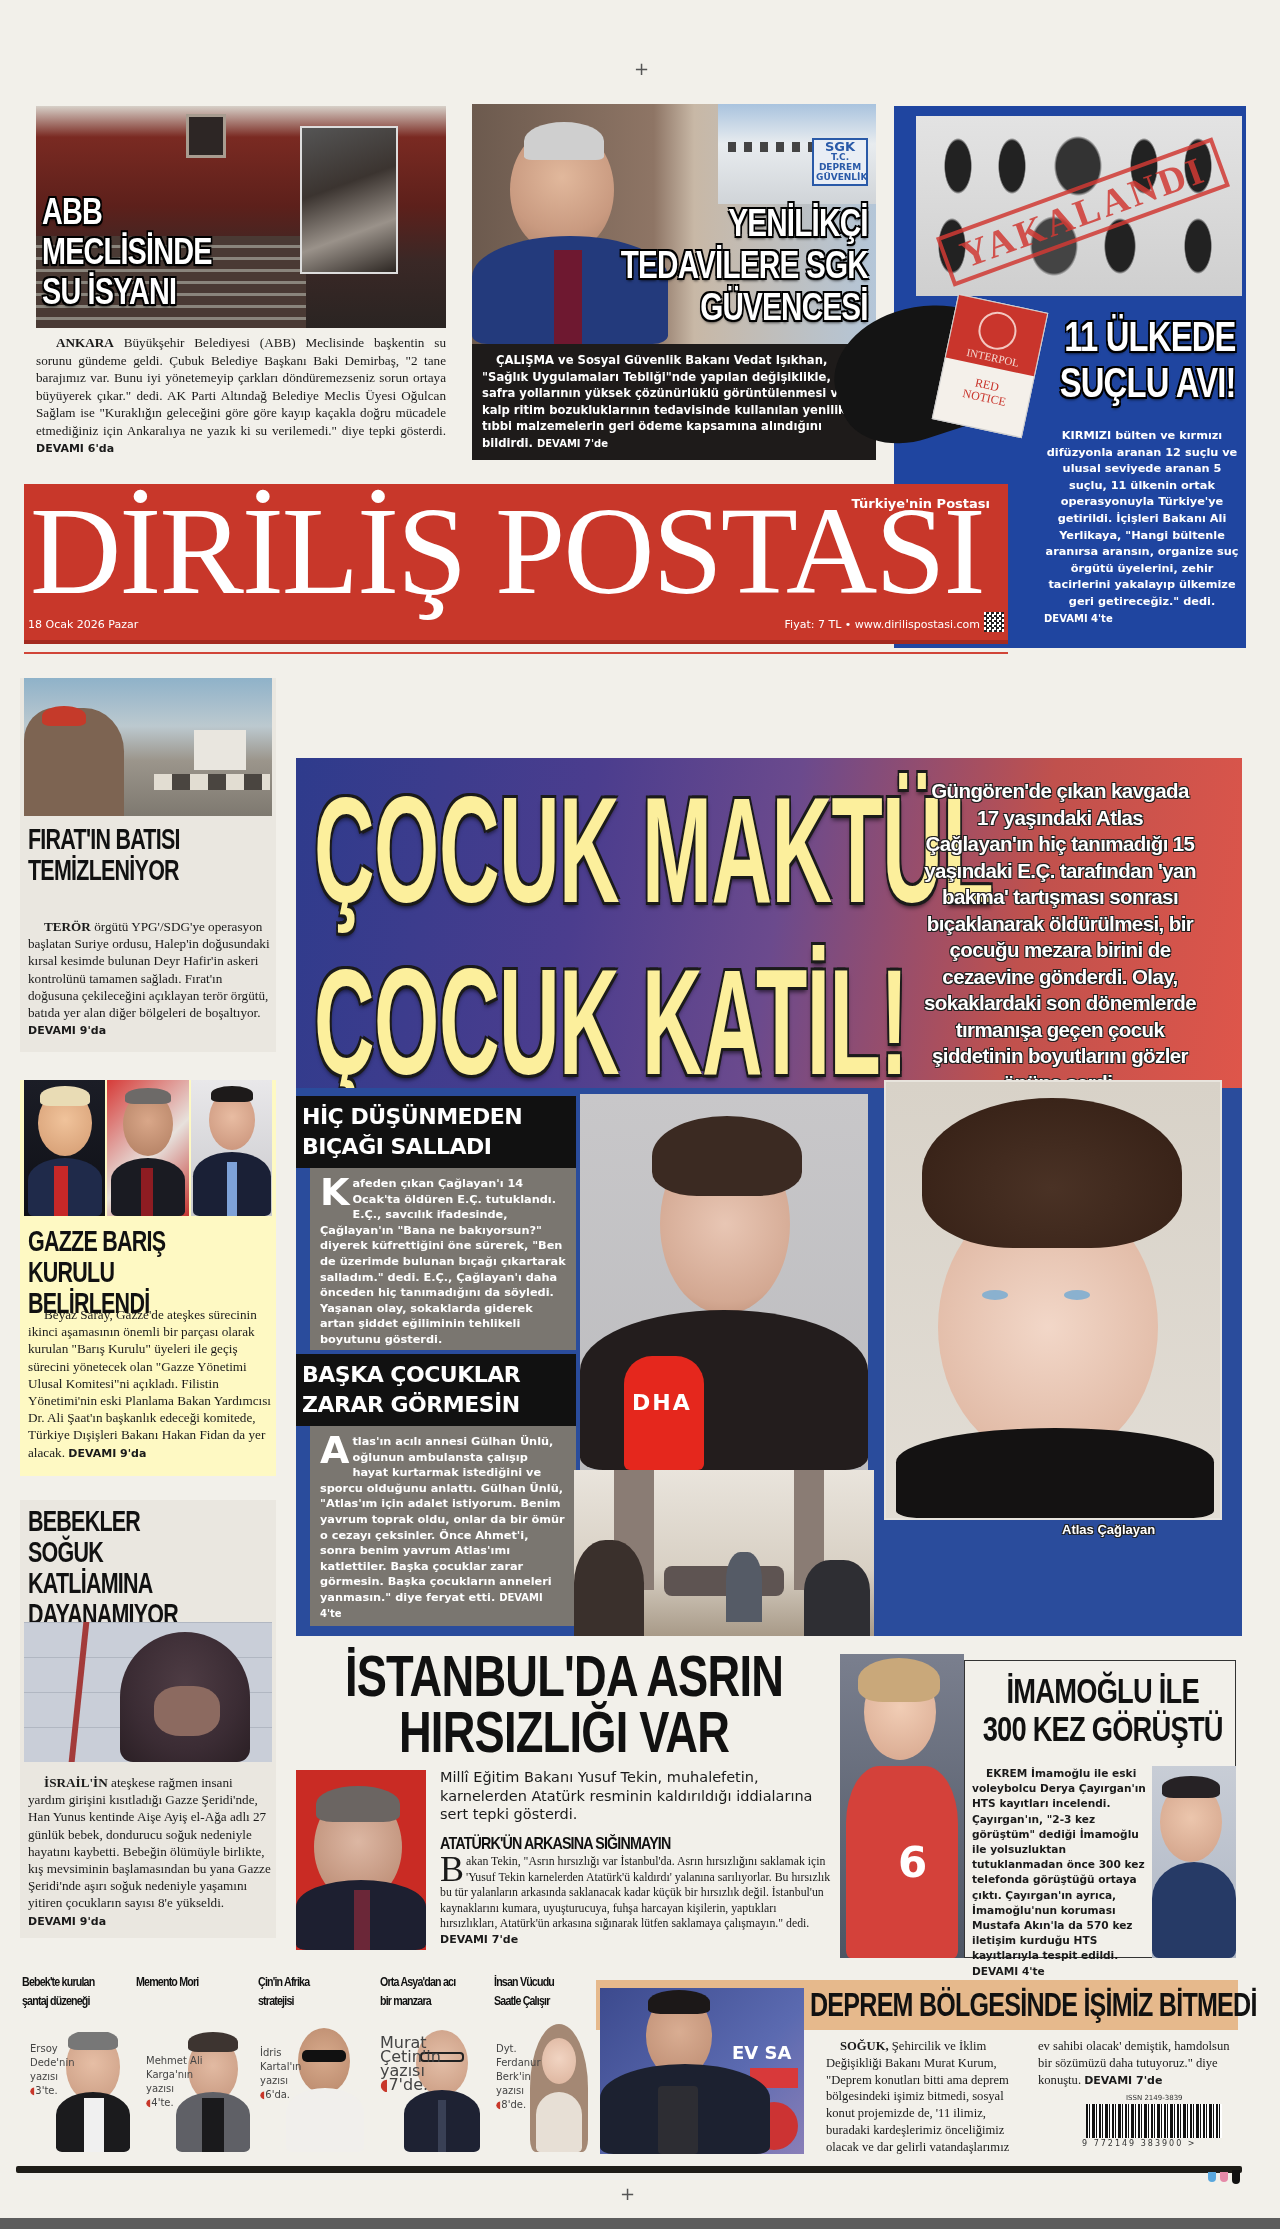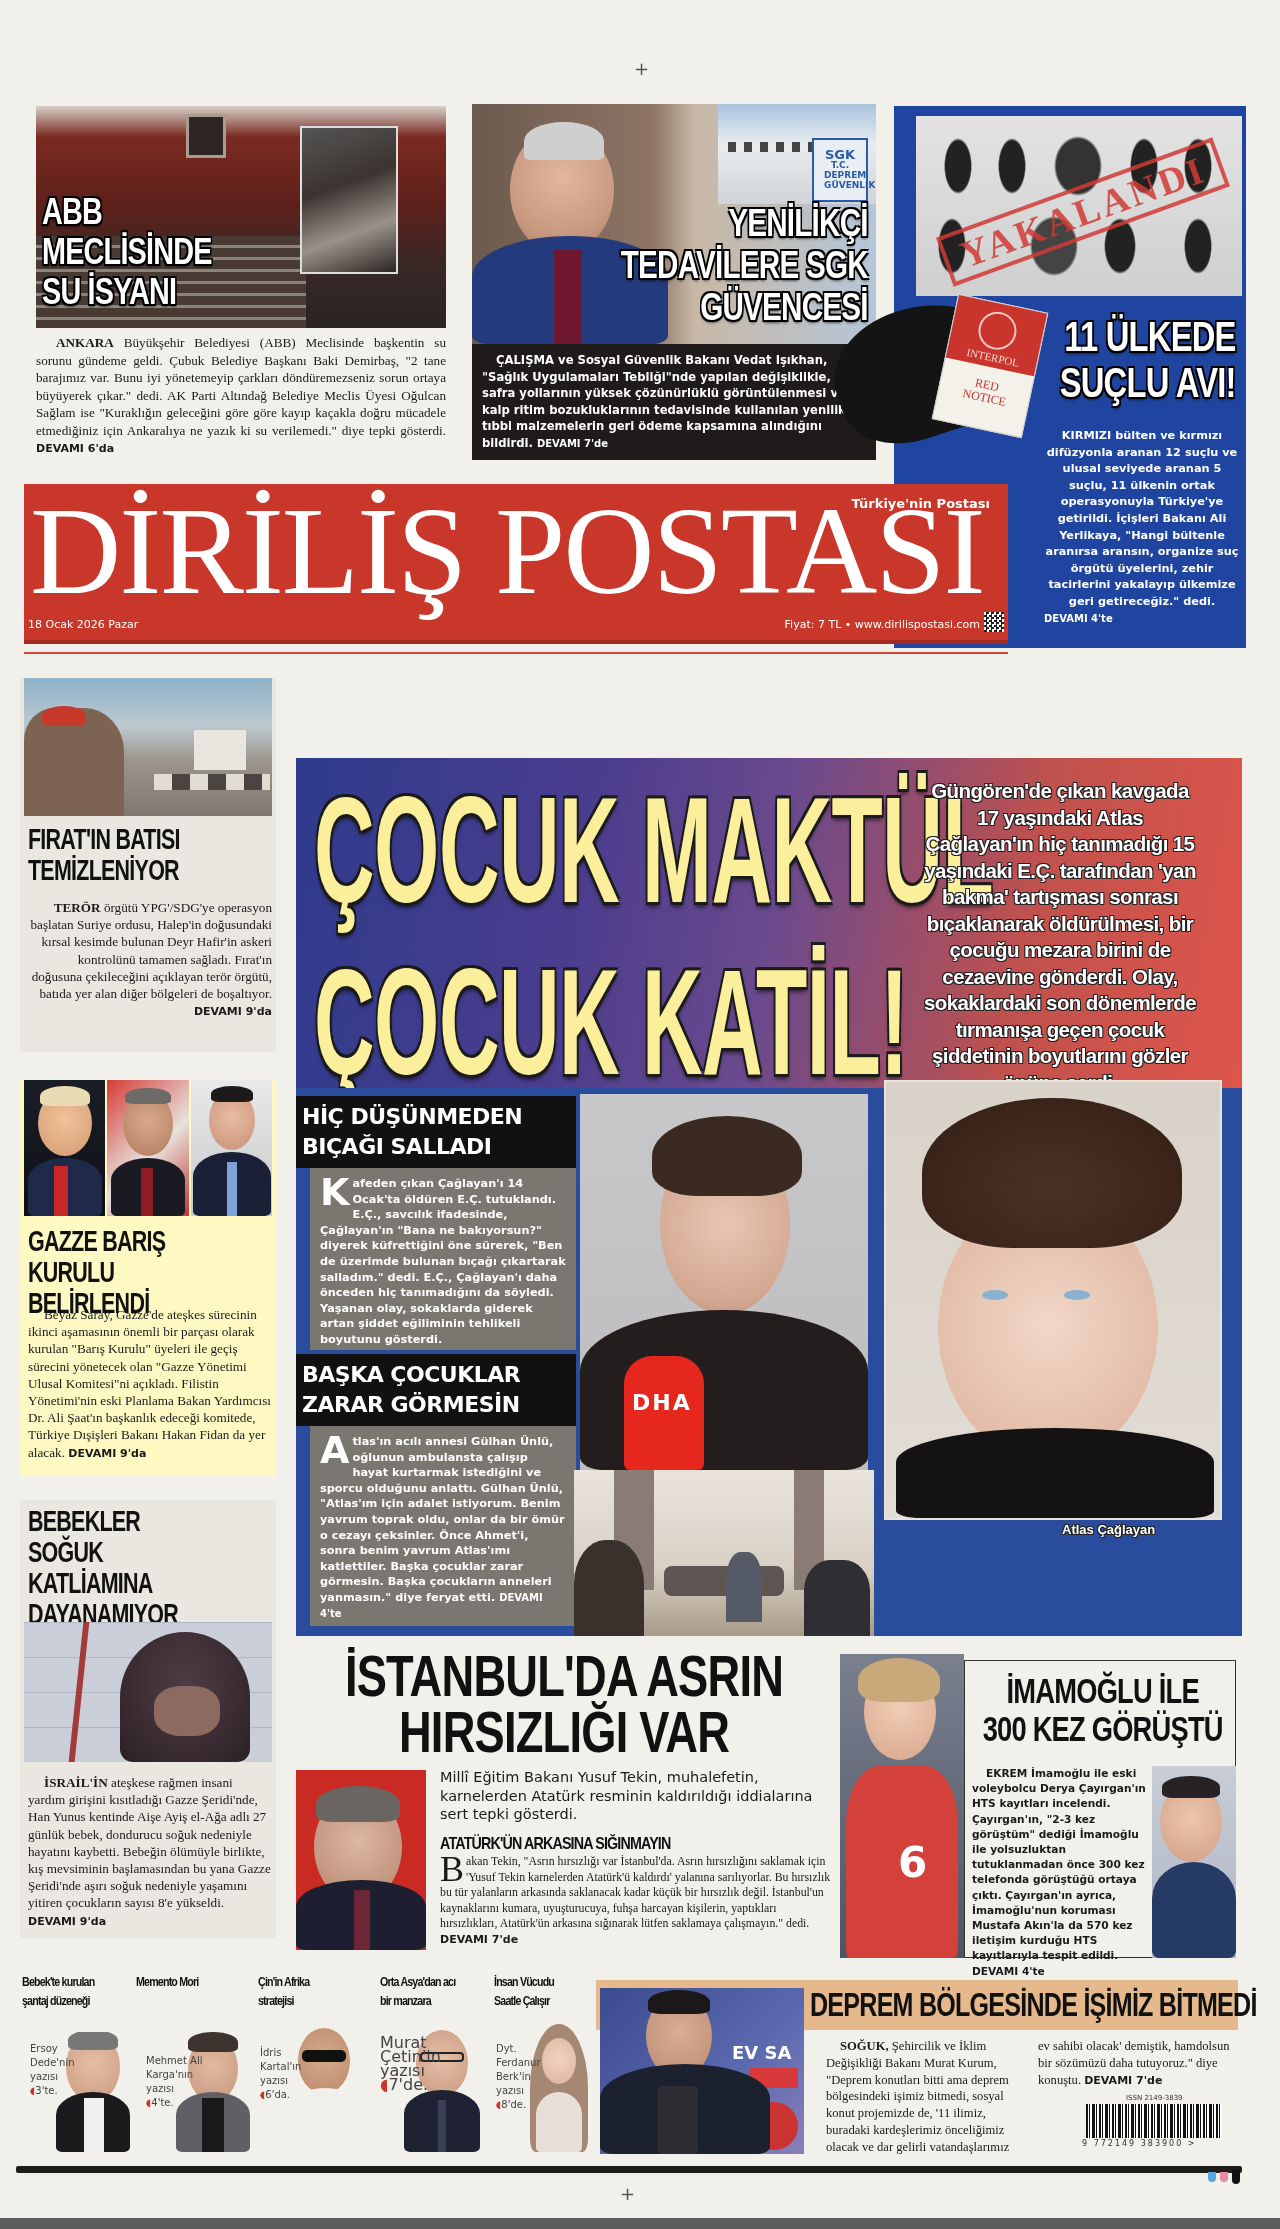--- a/index.html
+++ b/index.html
@@ -38,21 +38,21 @@
   </div>
   <p class="abs body-serif" style="left:0;top:228px;width:410px;font-size:13.2px;line-height:17.5px">
     <span style="display:inline-block;width:20px"></span><b>ANKARA</b> <span>Büyükşehir Belediyesi (ABB) Meclisinde başkentin su sorunu gündeme geldi. Çubuk Belediye Başkanı Baki Demirbaş, "2 tane barajımız var. Bunu iyi yönetemeyip çarkları döndüremezseniz sorun ortaya büyüyerek çıkar." dedi. AK Parti Altındağ Belediye Meclis Üyesi Oğulcan Sağlam ise "Kuraklığın geleceğini göre göre kayıp kaçakla doğru mücadele etmediğiniz için Ankaralıya ne yazık ki su verilemedi." diye tepki gösterdi.</span> <span class="devami">DEVAMI 6'da</span>
   </p>
 </section>
 
 <section class="abs" style="left:472px;top:104px;width:404px;height:356px">
   <div class="abs photo" style="left:0;top:0;width:404px;height:240px;background:linear-gradient(90deg,#6c5a4e 0%,#8e7565 45%,#c8b8a6 55%,#b4c6d8 100%)">
     <div class="abs" style="left:246px;top:0;width:158px;height:100px;background:linear-gradient(180deg,#a9c3de 0%,#e8ecef 40%,#d0d4d8 100%)">
       <div class="abs" style="left:10px;top:38px;width:90px;height:10px;background:repeating-linear-gradient(90deg,#444 0 8px,transparent 8px 16px)"></div>
-      <div class="abs sans" style="left:94px;top:34px;width:56px;background:#e9eef5;border:2px solid #2a5aa8;color:#2a5aa8;font-size:9px;font-weight:bold;line-height:10px;text-align:center;padding:10px">
+      <div class="abs sans" style="left:94px;top:34px;width:56px;background:#e9eef5;border:2px solid #2a5aa8;color:#2a5aa8;font-size:9px;font-weight:bold;line-height:10px;text-align:center;padding:2px">
         <div style="font-size:13px">SGK</div>
         <div>T.C.</div>
         <div>DEPREM</div>
         <div>GÜVENLİK</div>
       </div>
     </div>
     <div class="head" style="left:38px;top:22px;width:104px;height:128px;background:radial-gradient(circle at 50% 40%,#e1b89c 0%,#c99a80 60%,#a77d66 100%)"></div>
     <div class="abs" style="left:52px;top:18px;width:80px;height:38px;border-radius:50% 50% 10% 10%;background:#cfcfcf"></div>
     <div class="person" style="left:0;width:196px;height:108px;background:#233a7c"></div>
     <div class="abs" style="left:82px;top:146px;width:28px;height:94px;background:#6e1830"></div>
@@ -113,21 +113,21 @@
     <div class="abs photo" style="left:4px;top:0;width:248px;height:138px;background:linear-gradient(180deg,#8fb2c9 0%,#bcc9cf 35%,#9b958b 60%,#7e7970 100%)">
       <div class="abs" style="left:0;top:30px;width:100px;height:108px;background:#7d6452;border-radius:30% 40% 0 0"></div>
       <div class="abs" style="left:18px;top:28px;width:44px;height:20px;background:#c53a2a;border-radius:50% 50% 20% 20%"></div>
       <div class="abs" style="left:170px;top:52px;width:52px;height:40px;background:#e9e6df"></div>
       <div class="abs" style="left:130px;top:96px;width:116px;height:16px;background:repeating-linear-gradient(90deg,#e2ddd2 0 18px,#4a4540 18px 36px)"></div>
     </div>
     <h2 class="abs cond" style="left:8px;top:146px;font-size:29px;line-height:31px;color:#111;transform:scaleX(.74)">
       <div>FIRAT'IN BATISI</div>
       <div>TEMİZLENİYOR</div>
     </h2>
-    <p class="abs body-serif" style="left:8px;top:221px;width:244px;font-size:13.2px;line-height:17.2px;text-align:right">
+    <p class="abs body-serif" style="left:8px;top:240px;width:244px;font-size:13.2px;line-height:17.2px;text-align:left">
       <span style="display:inline-block;width:16px"></span><b>TERÖR</b> <span>örgütü YPG'/SDG'ye operasyon başlatan Suriye ordusu, Halep'in doğusundaki kırsal kesimde bulunan Deyr Hafir'in askeri kontrolünü tamamen sağladı. Fırat'ın doğusuna çekileceğini açıklayan terör örgütü, batıda yer alan diğer bölgeleri de boşaltıyor.</span><br><span class="devami">DEVAMI 9'da</span>
     </p>
   </article>
 
   <article class="abs" style="left:0;top:402px;width:256px;height:396px;background:#fef9c3">
     <div class="abs photo" style="left:4px;top:0;width:248px;height:136px;display:flex;gap:2px">
       <div style="position:relative;flex:1;background:linear-gradient(180deg,#1b1d26,#0f1016)">
         <div class="head" style="left:14px;top:10px;width:54px;height:66px;background:radial-gradient(circle at 50% 45%,#f0c39b,#d39a70);"></div>
         <div class="abs" style="left:16px;top:6px;width:50px;height:20px;background:#e9dcb5;border-radius:50% 50% 20% 20%"></div>
         <div class="person" style="left:4px;width:74px;height:58px;background:#1f2a4a"></div>

